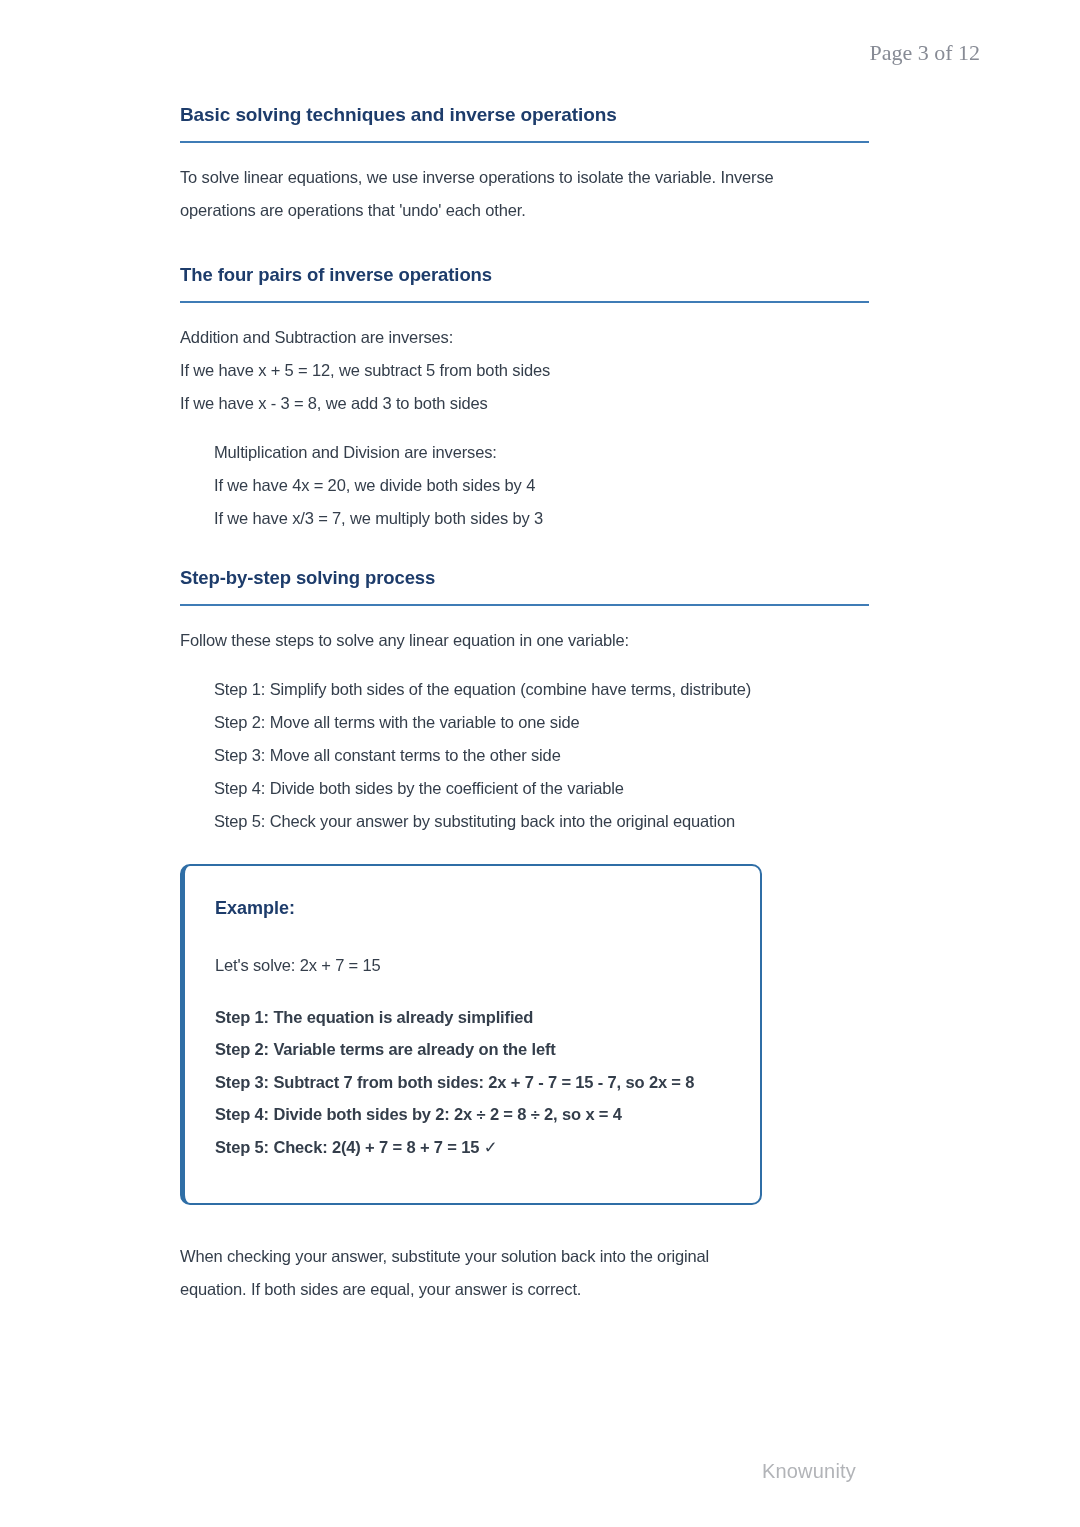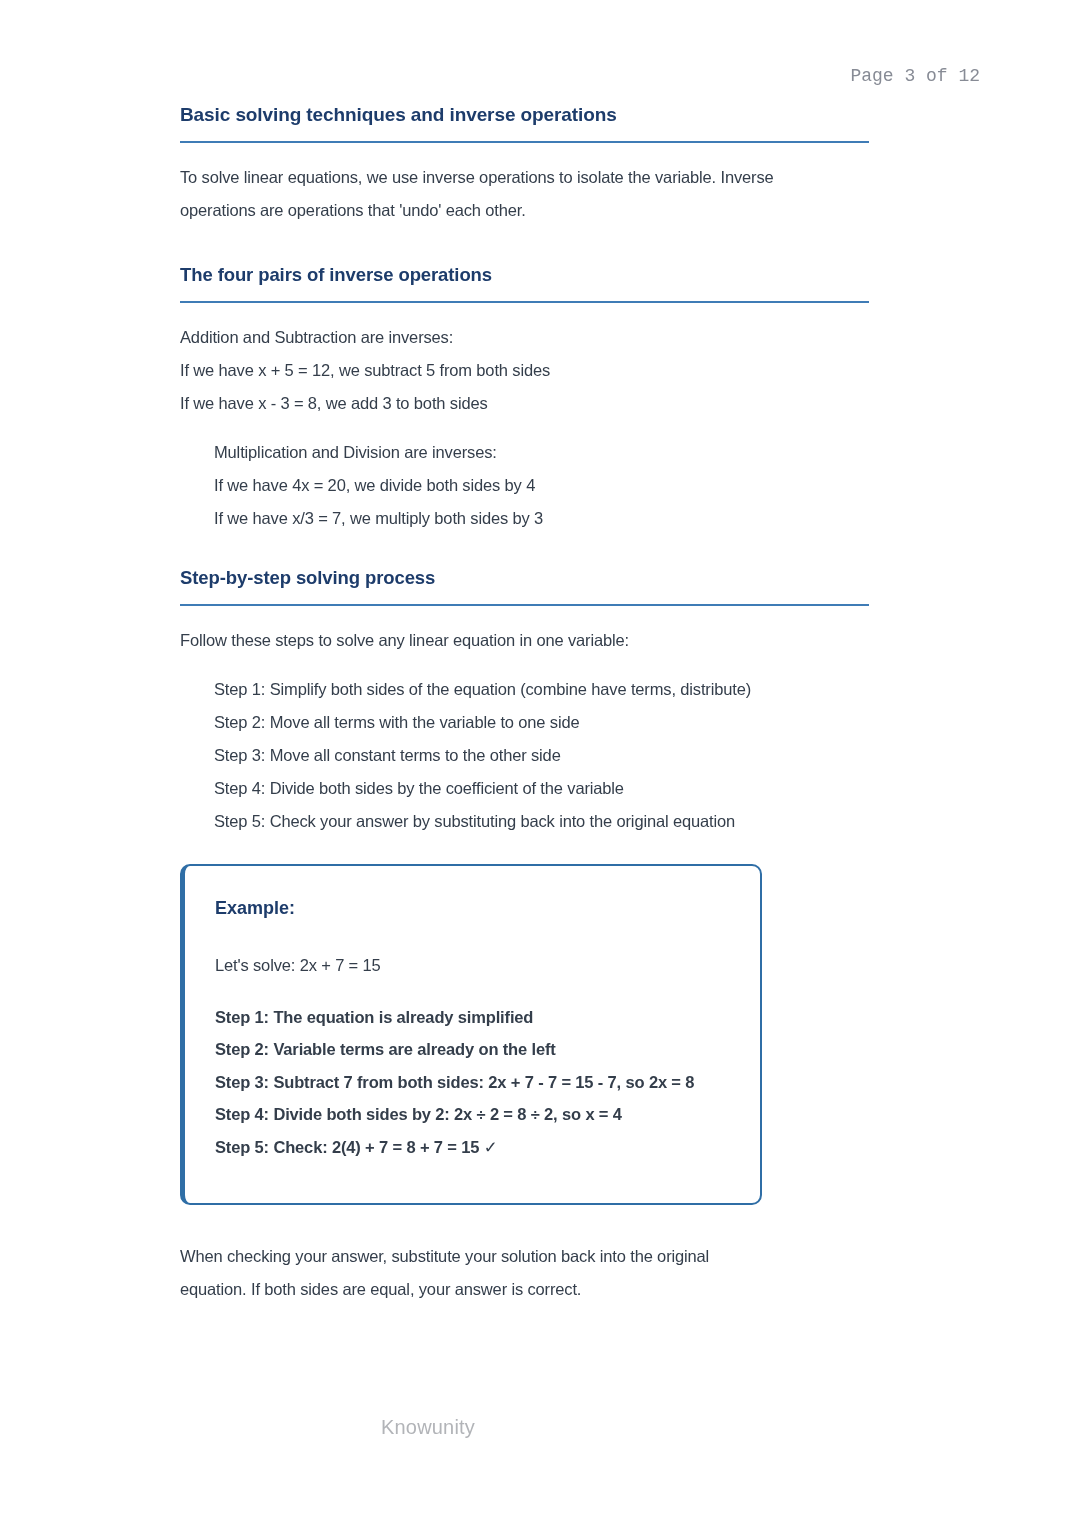--- a/index.html
+++ b/index.html
@@ -17,24 +17,23 @@
   }
   body {
     width: 1080px; height: 1527px;
     position: relative;
     font-family: "Liberation Sans", "DejaVu Sans", sans-serif;
     color: var(--body-text);
   }
   .page-indicator {
     position: absolute;
     top: 40px; right: 100px;
-    font-family: Liberation Mono, monospace;
-    font-size: 18px;
+    font-family: Liberation Serif, serif;
+    font-size: 22px;
     color: var(--muted);
-    margin-top: 26px;
   }
   .content {
     position: absolute;
     left: 180px; top: 0;
     width: 689px;
   }
   h2, h3 {
     margin: 0;
     color: var(--heading);
     border-bottom: 2px solid var(--rule);
@@ -68,23 +67,23 @@
     color: var(--heading);
     line-height: 24px;
     margin-top: 2px;
   }
   .example-intro { margin-top: 29px; }
   .example-steps { margin-top: 19px; font-weight: bold; }
   .example-box .line { line-height: 32.5px; }
   .closing { margin-top: 35px; }
   .brand-footer {
     position: absolute;
-    left: 0; top: 1416px;
+    left: 0; top: 1460px;
     width: 856px;
-    text-align: center;
+    text-align: right;
     font-size: 20px;
     color: var(--footer-gray);
     letter-spacing: 0.2px;
   }
 </style>
 </head>
 <body>
 
 <div class="page-indicator">Page 3 of 12</div>
 

